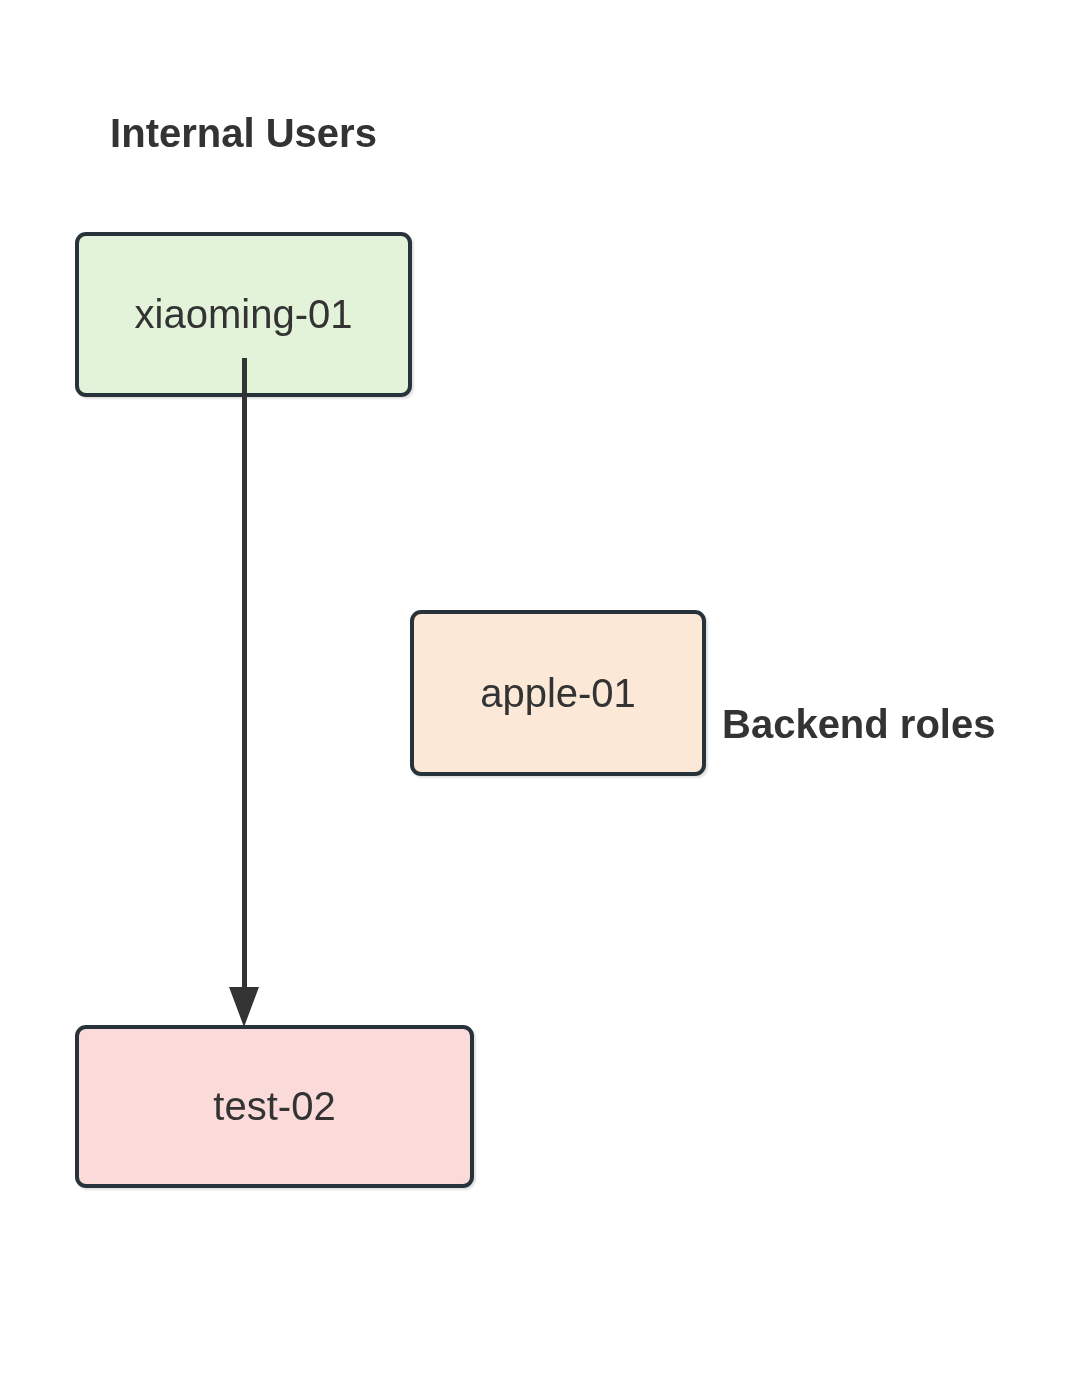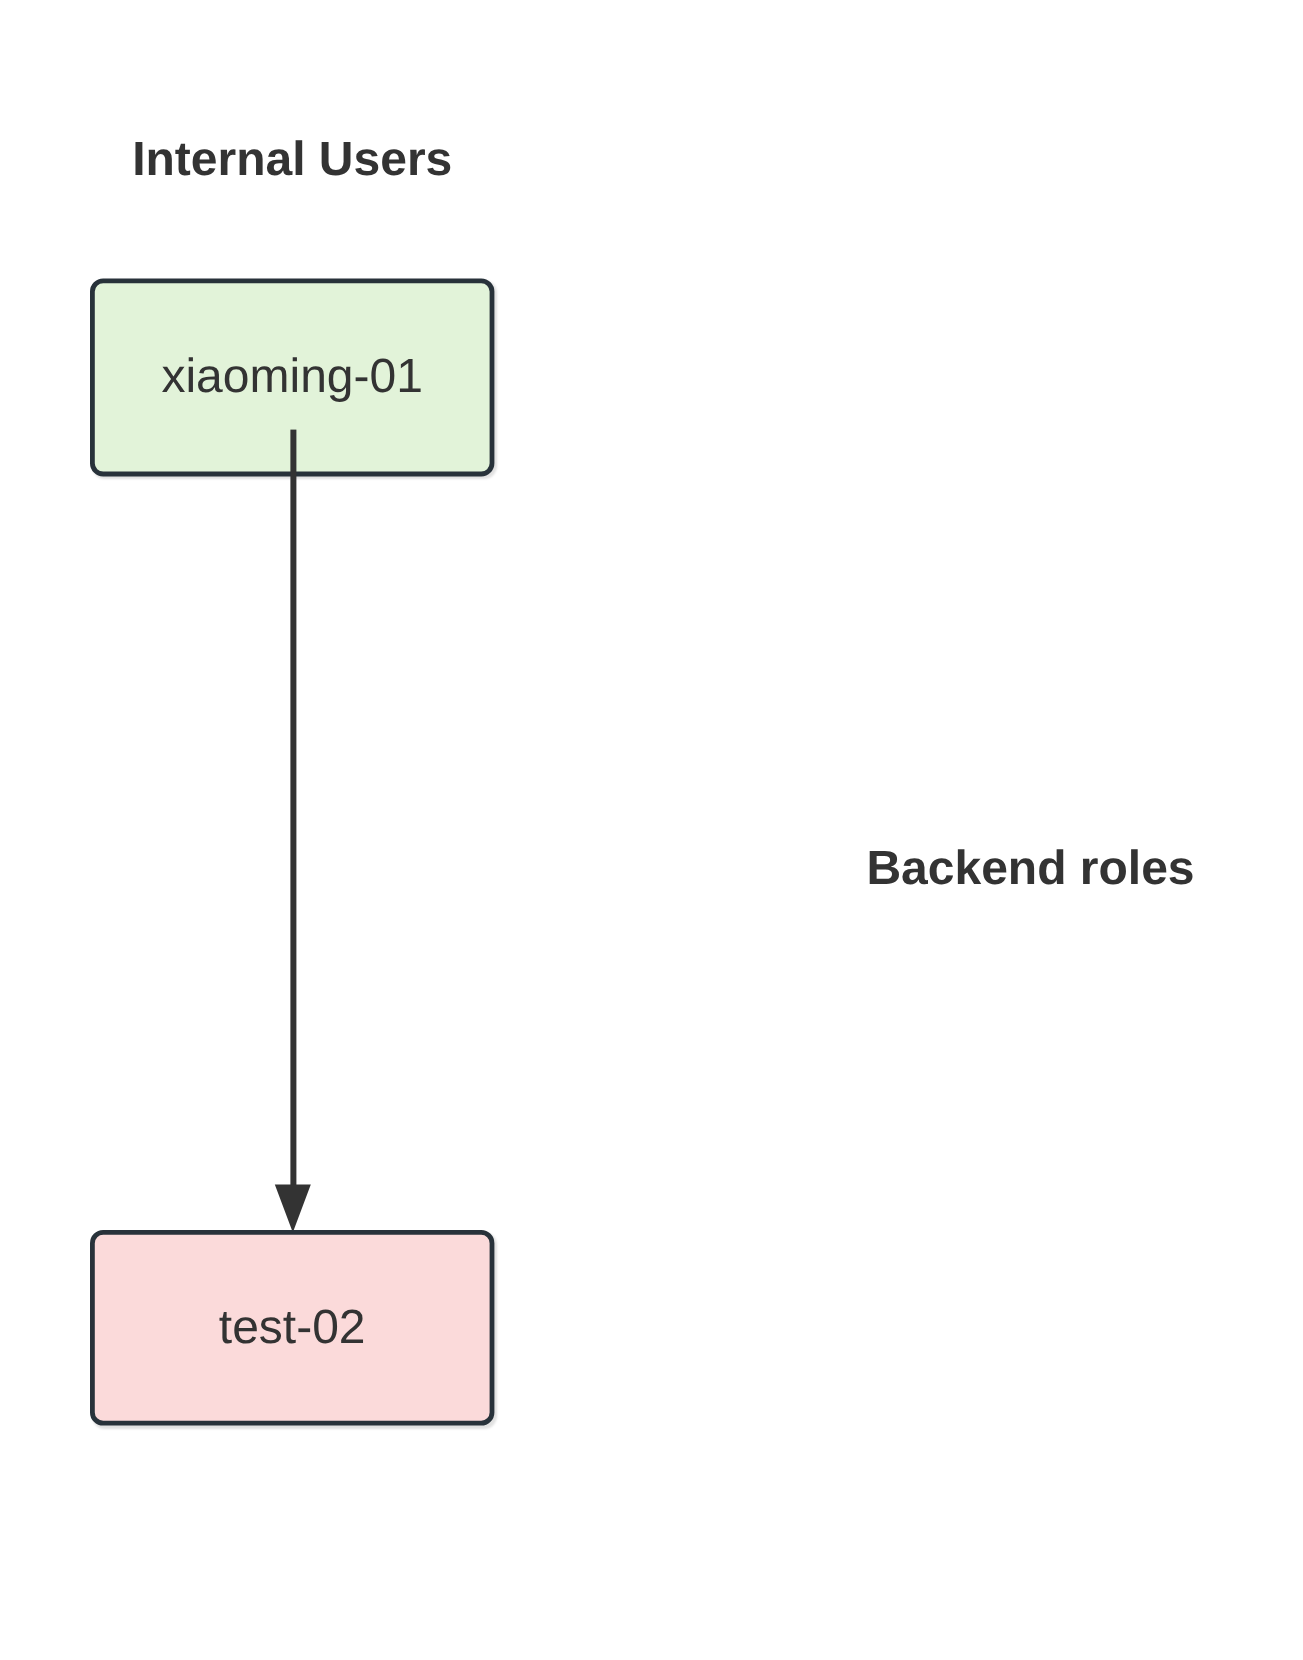--- a/index.html
+++ b/index.html
@@ -41,21 +41,21 @@
     display:flex;
     align-items:center;
     justify-content:center;
     font-size:40px;
     color:var(--text);
     box-shadow:2px 2px 2px rgba(0,0,0,0.12);
     white-space:nowrap;
   }
   .node-user{ left:75px; top:193px; width:337px; height:165px;margin-top:39px; }
   .node-backend{ left:410px; top:610px; width:296px; height:166px; }
-  .node-role{ left:75px; top:1025px; width:337px; height:163px; }
+  .node-role{ left:75px; top:1025px; width:399px; height:163px; }
   .edge-line{
     position:absolute;
     left:242px; top:358px;
     width:5px; height:632px;
     background:var(--arrow);
   }
   .edge-arrowhead{
     position:absolute;
     left:229px; top:987px;
     width:0; height:0;
@@ -71,20 +71,23 @@
 
   <div class="group-title title-internal-users">Internal Users</div>
 
   <div class="node node-user" style="background-color: rgb(226, 243, 217);">
     <span>xiaoming-01</span>
   </div>
 
   <div class="edge-line"></div>
   <div class="edge-arrowhead"></div>
 
+  <div class="node node-backend" style="background-color: rgb(251, 232, 215);">
+    <span>apple-01</span>
+  </div>
 
   <div class="group-title title-backend-roles">Backend roles</div>
 
   <div class="node node-role" style="background-color: rgb(251, 218, 218);">
     <span>test-02</span>
   </div>
 
 
 </div>
 

